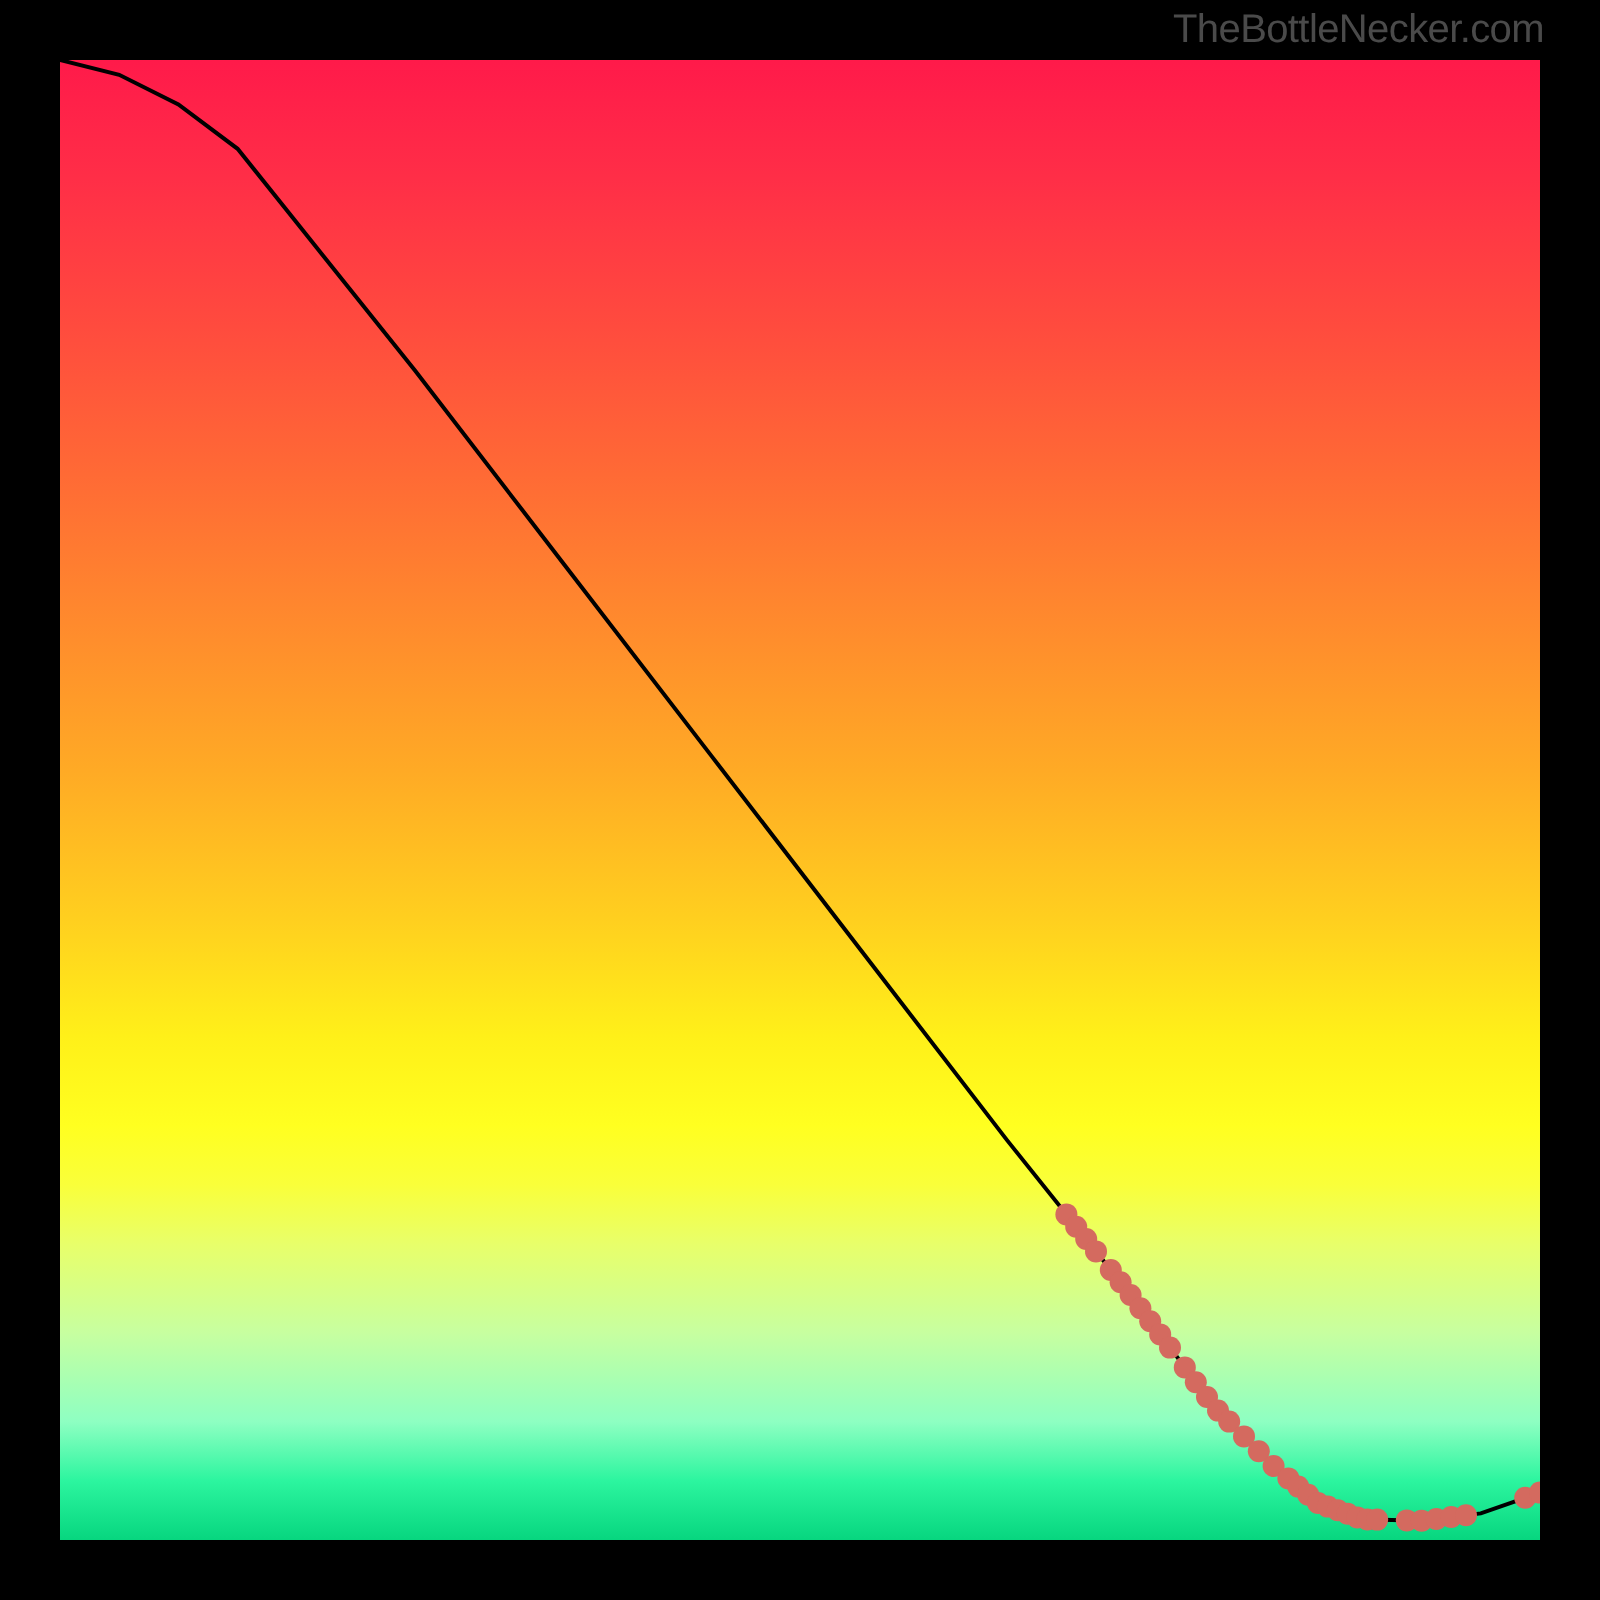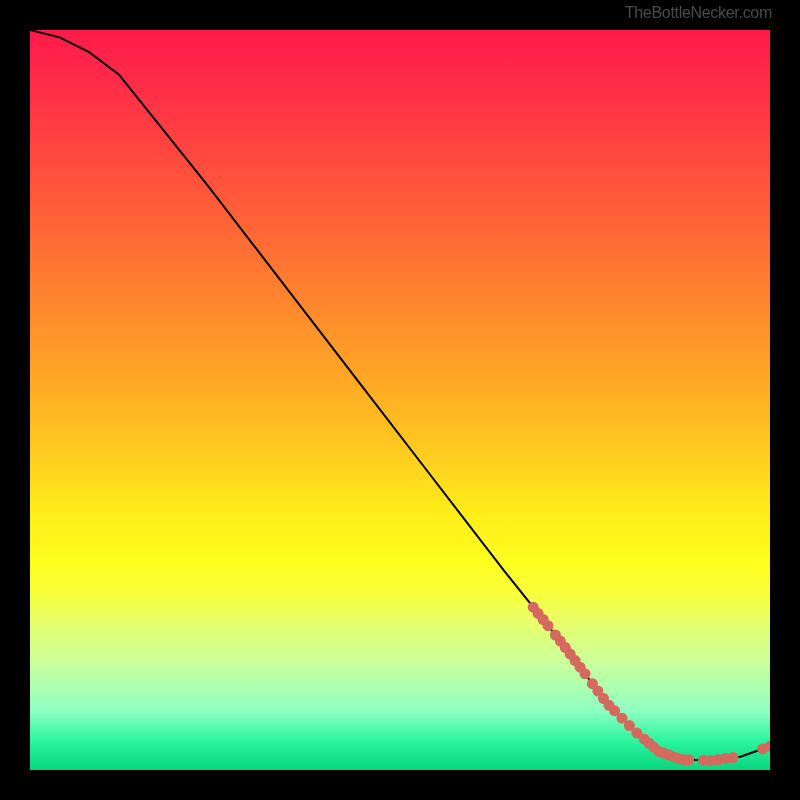--- a/index.html
+++ b/index.html
@@ -9,21 +9,21 @@
     background: #000;
     position: relative;
     font-family: Arial, sans-serif;
     overflow: hidden;
   }
   .watermark {
     position: absolute;
     top: 4px;
     right: 28px;
     color: #4a4a4a;
-    font-size: 16px;
+    font-size: 20px;
     font-weight: 500;
     z-index: 50;
     letter-spacing: -0.3px;
   }
   .plot-area {
     position: absolute;
     left: 30px;
     top: 30px;
     width: 740px;
     height: 740px;

